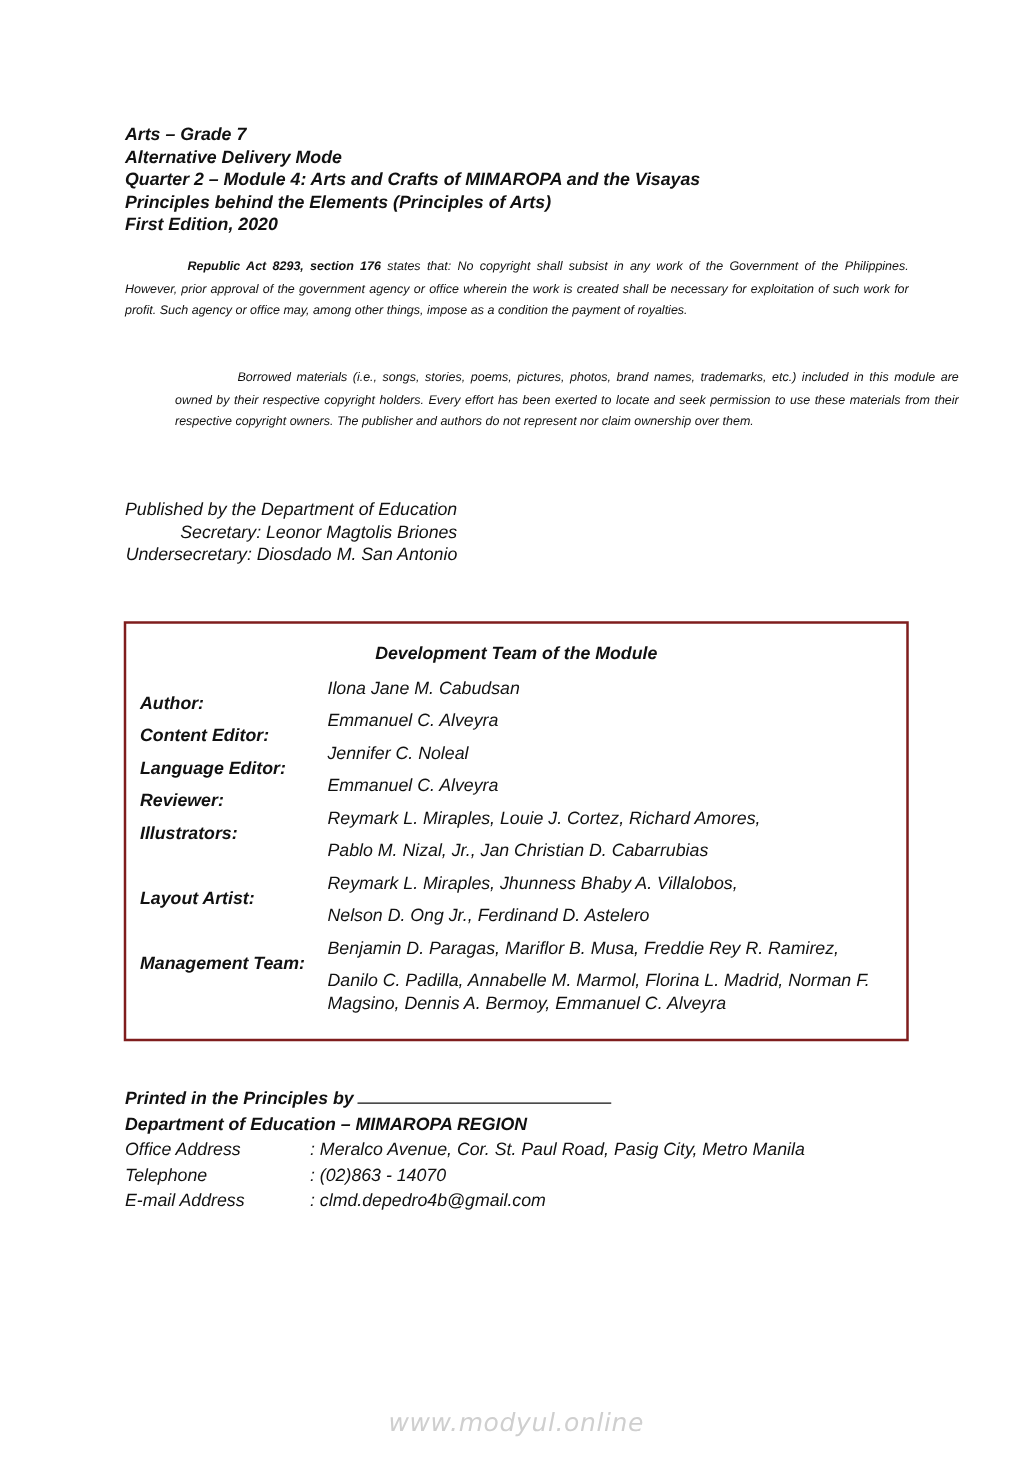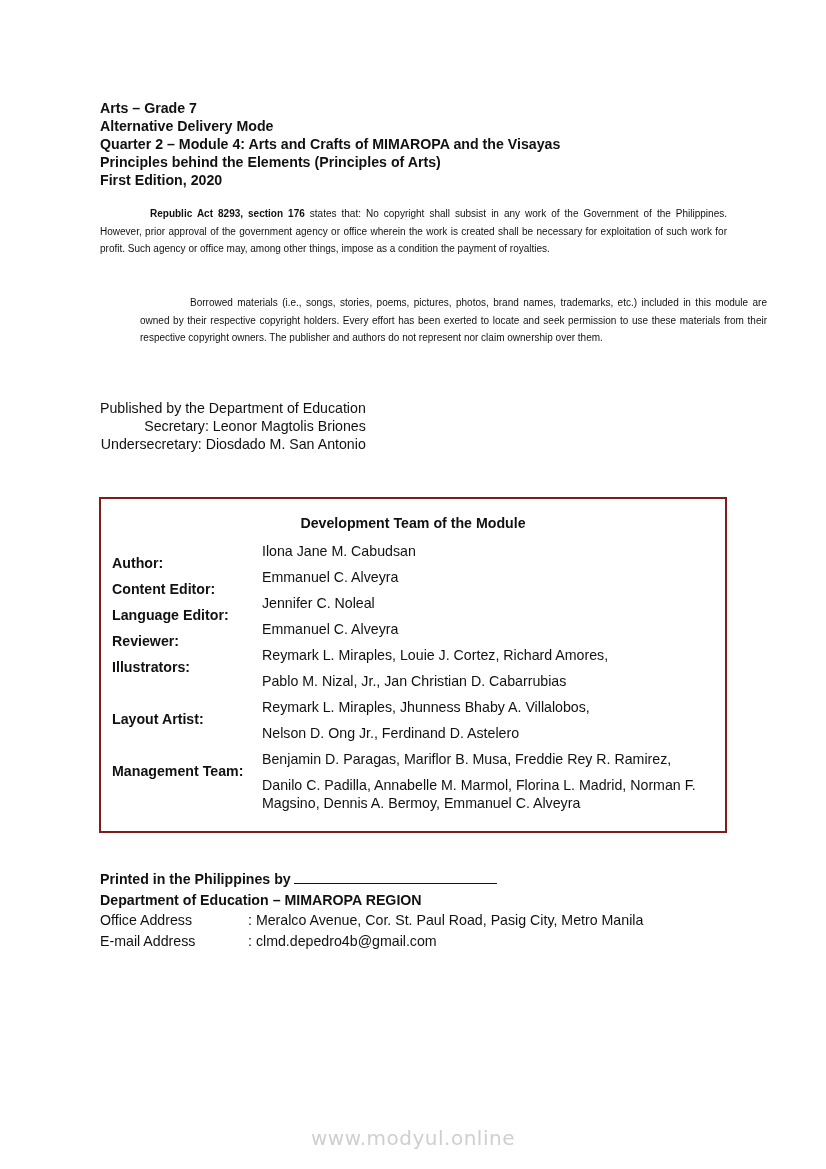--- a/index.html
+++ b/index.html
@@ -1,18 +1,18 @@
 <!DOCTYPE html>
 <html><head>
 <meta charset="utf-8">
 <style>
   html, body { margin: 0; padding: 0; background: #ffffff; }
   body { width: 826px; height: 1169px; position: relative; overflow: hidden;
          font-family: "Liberation Sans", sans-serif; color: #111; }
-  .page { position: absolute; left: 0; top: 0; width: 826px; height: 976px; }
+  .page { position: absolute; left: 0; top: 0; width: 826px; height: 976px; font-style: italic; }
 
   .title-block { position: absolute; left: 100px; top: 99px; width: 630px;
                  font-weight: bold; font-size: 14.2px; line-height: 18px; }
   .title-block div { white-space: nowrap; }
 
   .para { position: absolute; left: 100px; width: 627px; font-size: 10px;
           line-height: 17.6px; text-align: justify; text-indent: 50px; }
   .para b { font-weight: bold; }
   #p1 { top: 205px; }
   #p2 { top: 294px; margin-left: 40px; }
@@ -99,25 +99,29 @@
       <span class="team-label">Management Team:</span>
       <span class="team-value">Benjamin D. Paragas, Mariflor B. Musa, Freddie Rey R. Ramirez,</span>
     </div>
     <div class="team-row" style="top:277px">
       <span class="team-label"></span>
       <span class="team-value">Danilo C. Padilla, Annabelle M. Marmol, Florina L. Madrid, Norman F. Magsino, Dennis A. Bermoy, Emmanuel C. Alveyra</span>
     </div>
   </div>
 
   <div class="footer-block">
-    <div class="bold"><span>Printed in the Philippines by</span><span class="printed-blank"></span></div>
+    <div class="bold"><span>Printed in the Principles by</span><span class="printed-blank"></span></div>
     <div class="bold">Department of Education – MIMAROPA REGION</div>
     <div class="contact-row">
       <span class="contact-label">Office Address</span>
       <span class="contact-value">: Meralco Avenue, Cor. St. Paul Road, Pasig City, Metro Manila</span>
+    </div>
+    <div class="contact-row">
+      <span class="contact-label">Telephone</span>
+      <span class="contact-value">: (02)863 - 14070</span>
     </div>
     <div class="contact-row">
       <span class="contact-label">E-mail Address</span>
       <span class="contact-value">: clmd.depedro4b@gmail.com</span>
     </div>
   </div>
 
   <div class="watermark">www.modyul.online</div>
 </div>
 

